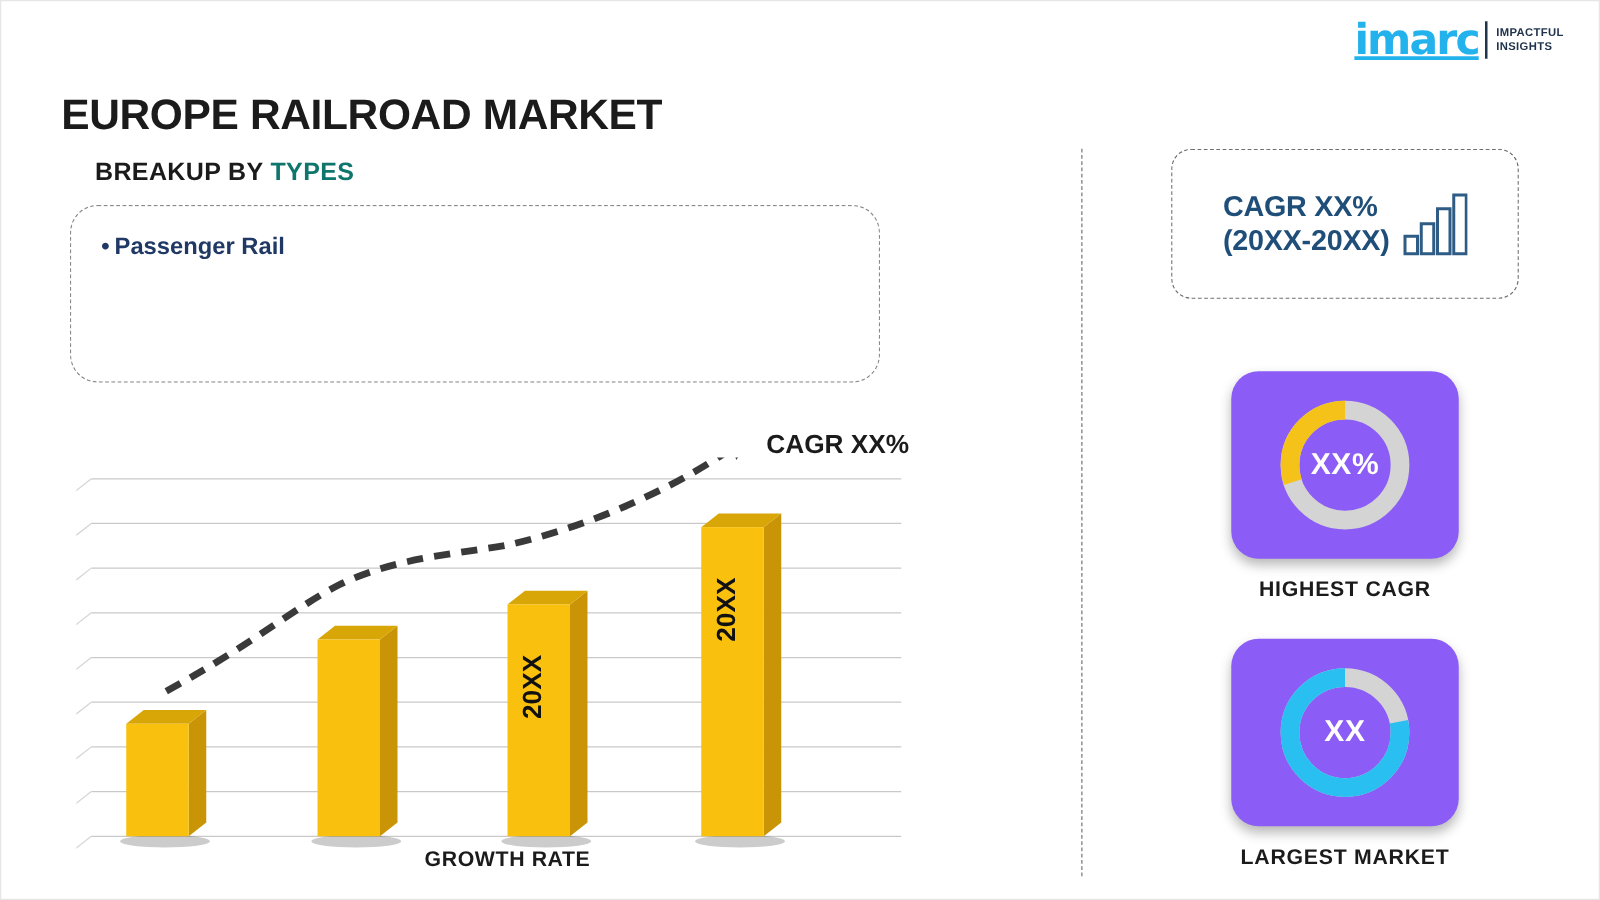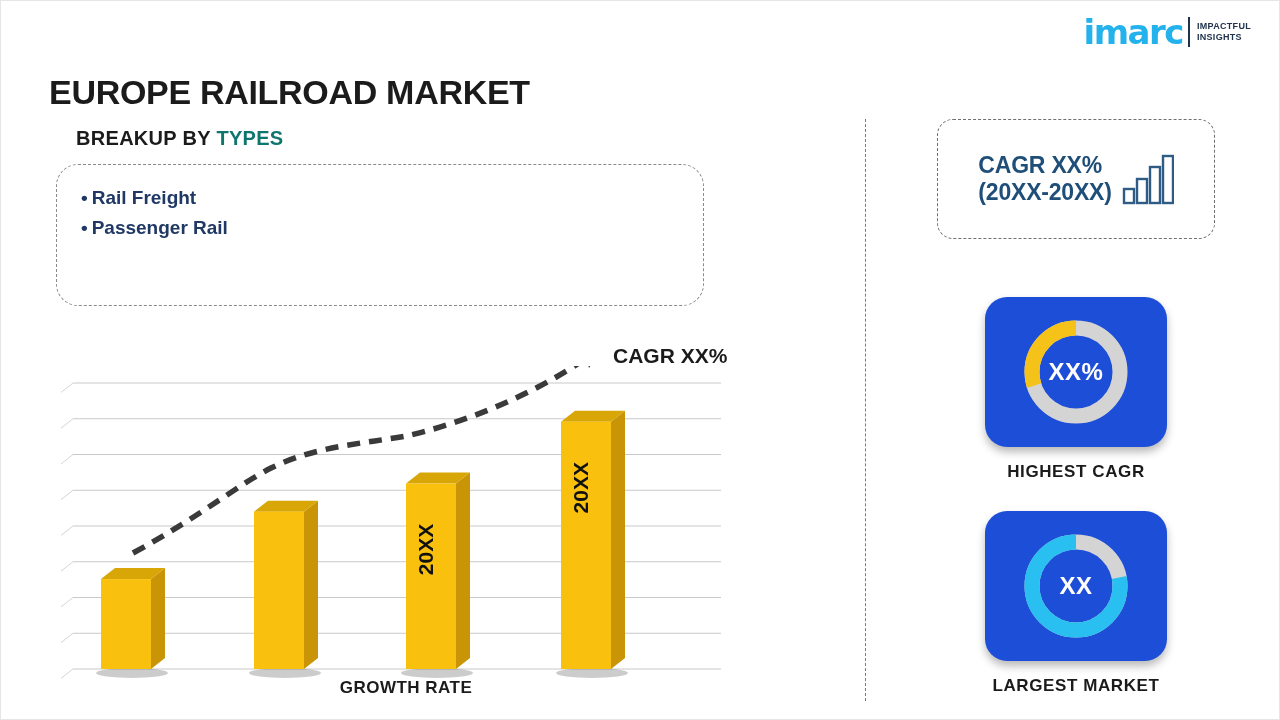--- a/index.html
+++ b/index.html
@@ -7,21 +7,21 @@
   body {
     background:#ffffff;
     font-family:"Liberation Sans", sans-serif;
     position:relative;
     border:1px solid #e6e6e6;
   }
 
   
   .logo { position:absolute; top:14px; right:28px; display:flex; align-items:center; }
   .logo-word { font-size:34px; font-weight:700; color:#23B2EC; letter-spacing:-1.5px;
-               line-height:1; font-family:"DejaVu Sans", sans-serif; }
+               line-height:1; font-family:"DejaVu Sans", sans-serif;text-decoration:underline; }
   .logo-sep { width:2px; height:30px; background:#20334d; margin:0 7px 0 5px; }
   .logo-tag { font-size:9px; font-weight:700; color:#20334d; line-height:1.25; letter-spacing:.3px; }
 
   
   .page-title { position:absolute; left:48px; top:72px; font-size:34px; font-weight:700;
                 color:#1b1b1b; letter-spacing:-.3px; }
   .sub-title { position:absolute; left:75px; top:126px; font-size:20px; font-weight:700;
                color:#1b1b1b; letter-spacing:.3px; }
   .sub-title .accent { color:#0f766e; }
 
@@ -52,21 +52,21 @@
   .cagr-text { font-size:23px; font-weight:700; color:#1f4e79; line-height:1.18; letter-spacing:-.2px; }
   .cagr-icon { width:52px; height:52px; }
 
   .rlabel { position:absolute; width:390px; text-align:center; font-size:17px;
             font-weight:700; color:#1b1b1b; letter-spacing:.6px; }
   .lbl-growth { top:148px; }
   .lbl-cagr   { top:343px;text-align:center; }
   .lbl-market { top:557px; }
 
   .tile { position:absolute; width:182px; height:150px; left:104px;
-          background:#1d4ed8; border-radius:22px;
+          background:#8b5cf6; border-radius:22px;
           box-shadow:0 5px 9px rgba(0,0,0,.28);
           display:flex; align-items:center; justify-content:center; }
   .tile-1 { top:178px; }
   .tile-2 { top:392px;text-decoration:underline; }
   .tile svg { display:block; }
   .donut-center { position:absolute; left:0; top:0; width:182px; height:150px;
                   display:flex; align-items:center; justify-content:center;
                   font-size:24px; font-weight:700; color:#ffffff; letter-spacing:.5px; }
 </style>
 </head>
@@ -81,23 +81,20 @@
   </div>
 </div>
 
 <div class="page-title">EUROPE RAILROAD MARKET</div>
 <div class="sub-title">
   <span>BREAKUP BY</span>
   <span class="accent">TYPES</span>
 </div>
 
 <div class="types-box">
-  <div class="type-item">
-    <span class="b">•</span><span>Rail Freight</span>
-  </div>
   <div class="type-item">
     <span class="b">•</span><span>Passenger Rail</span>
   </div>
 </div>
 
 <div class="chart">
   <svg width="690" height="320" viewBox="0 0 690 320">
     <g id="gridlines">
         <line x1="12" y1="17" x2="660" y2="17" stroke="#c9c9c9" stroke-width="1"></line>
         <line x1="12" y1="17" x2="-2" y2="28" stroke="#d5d5d5" stroke-width="1"></line>

